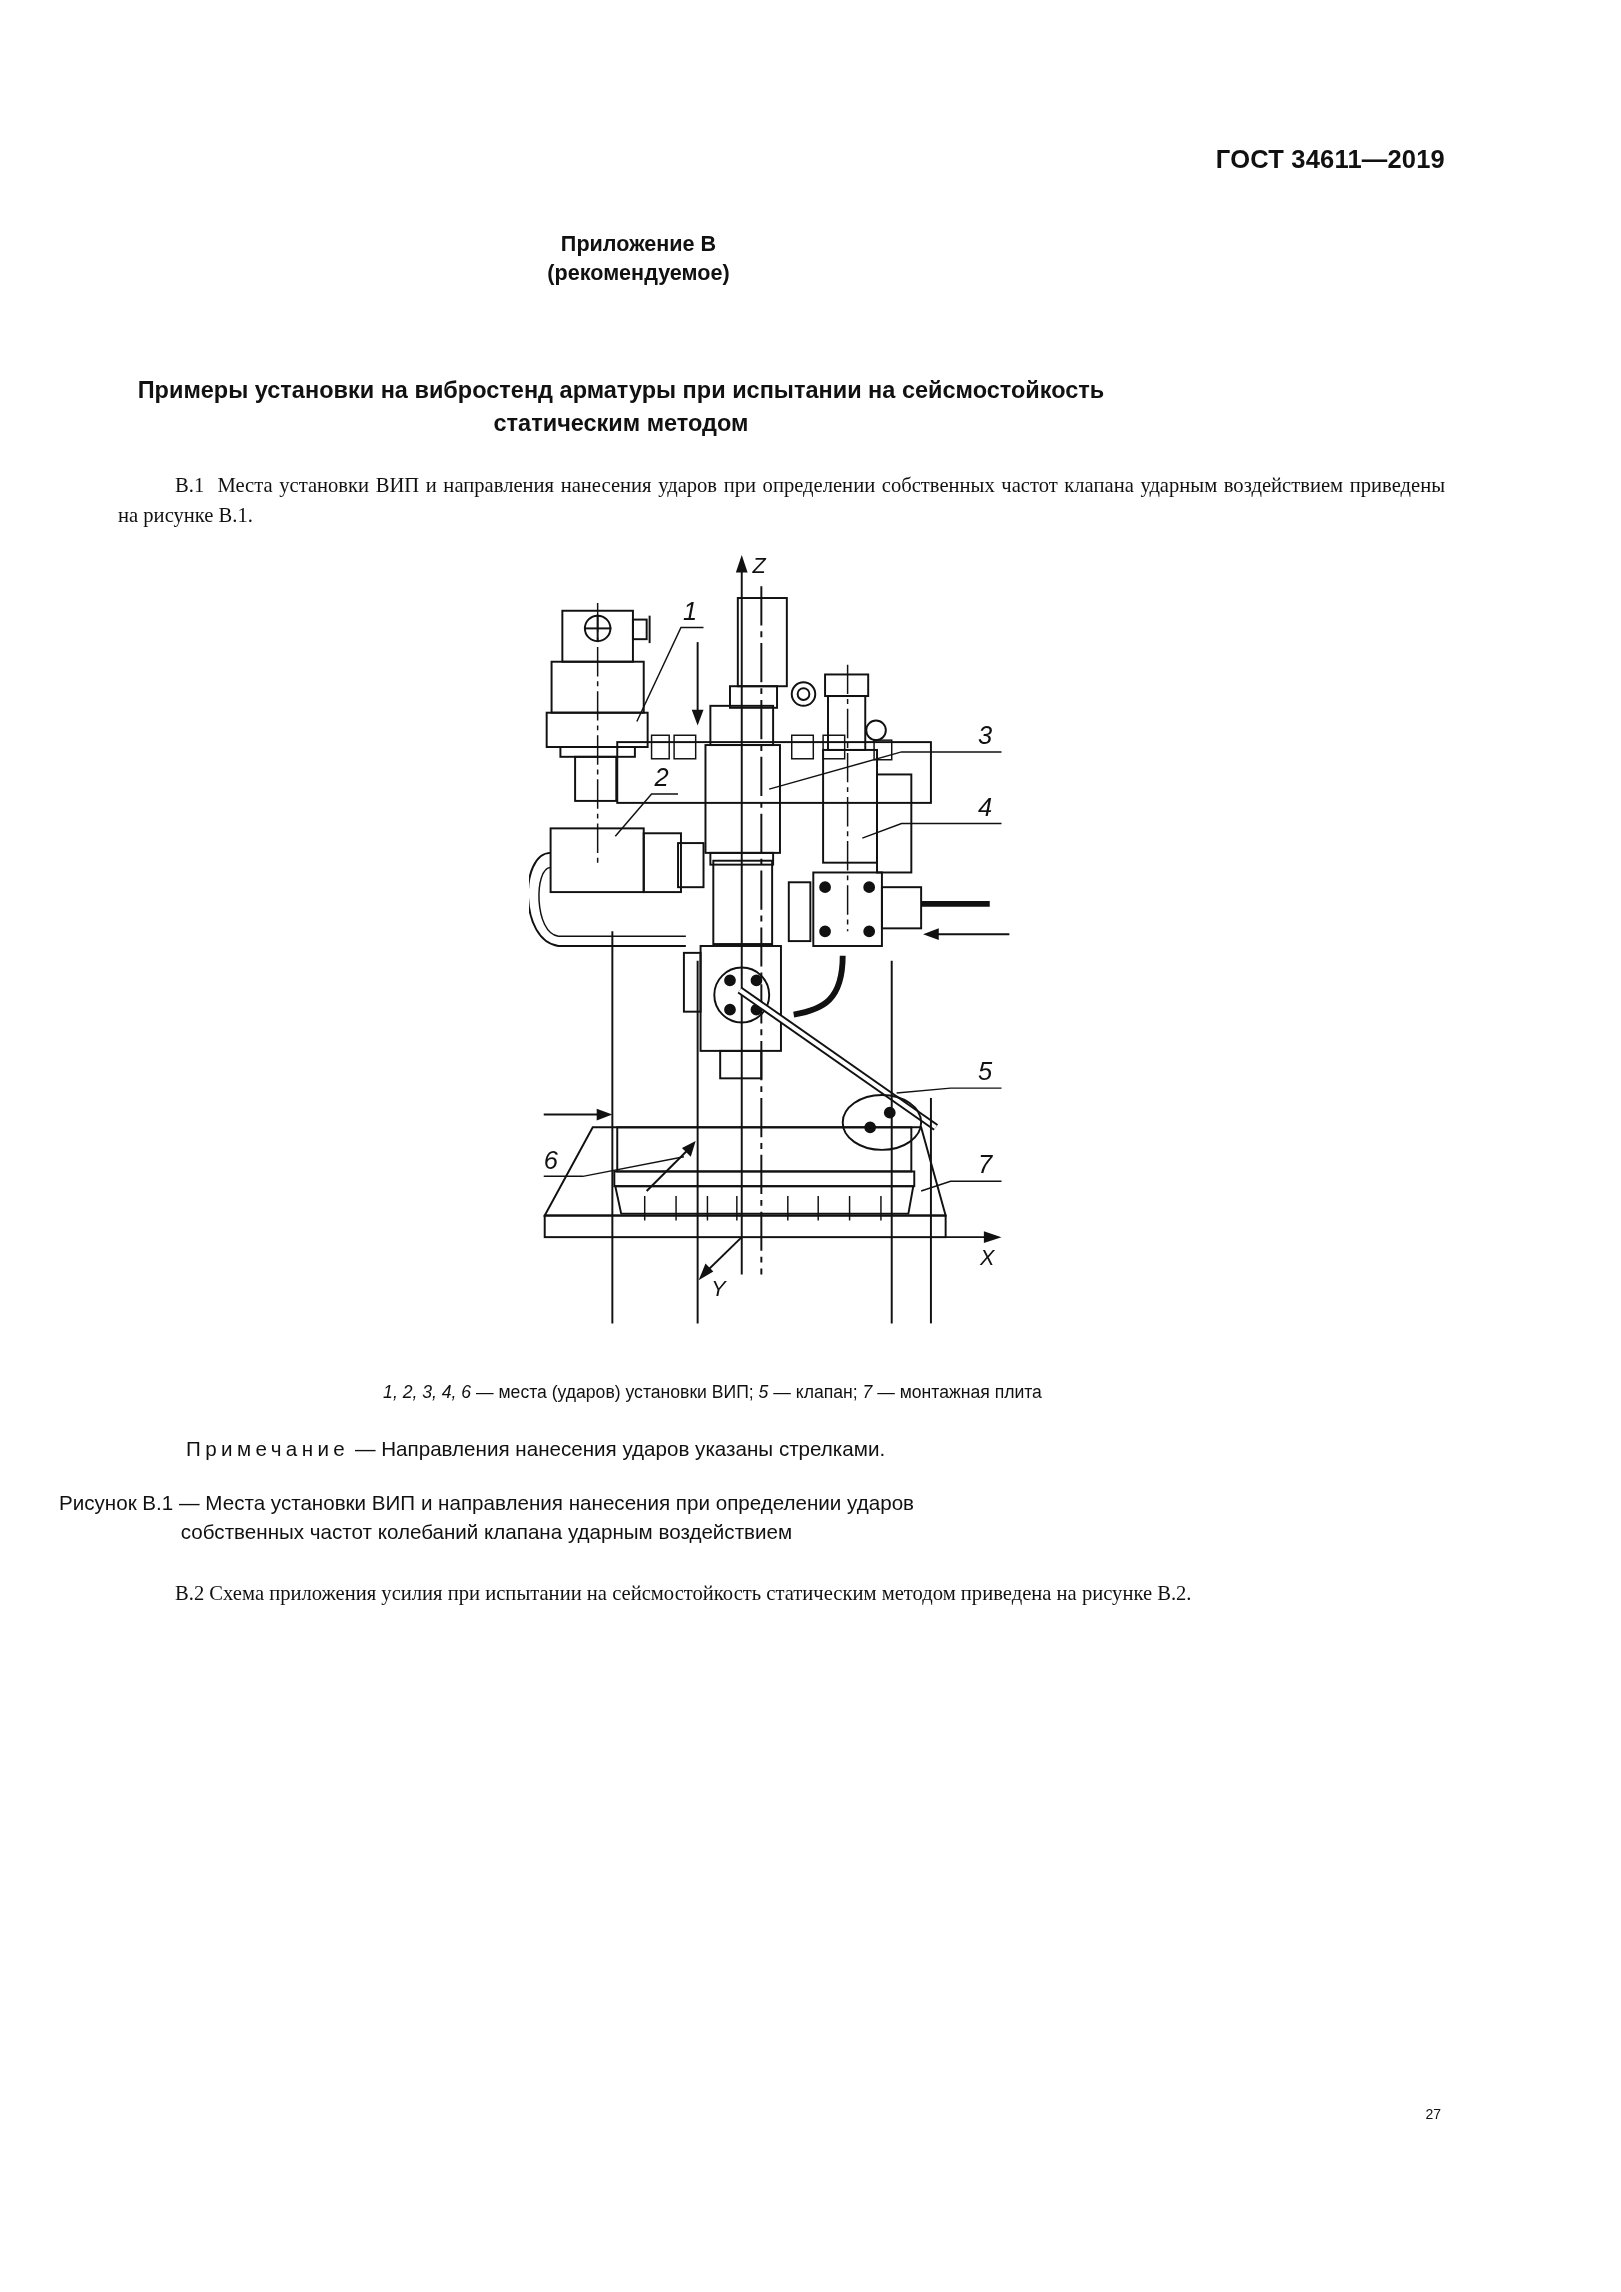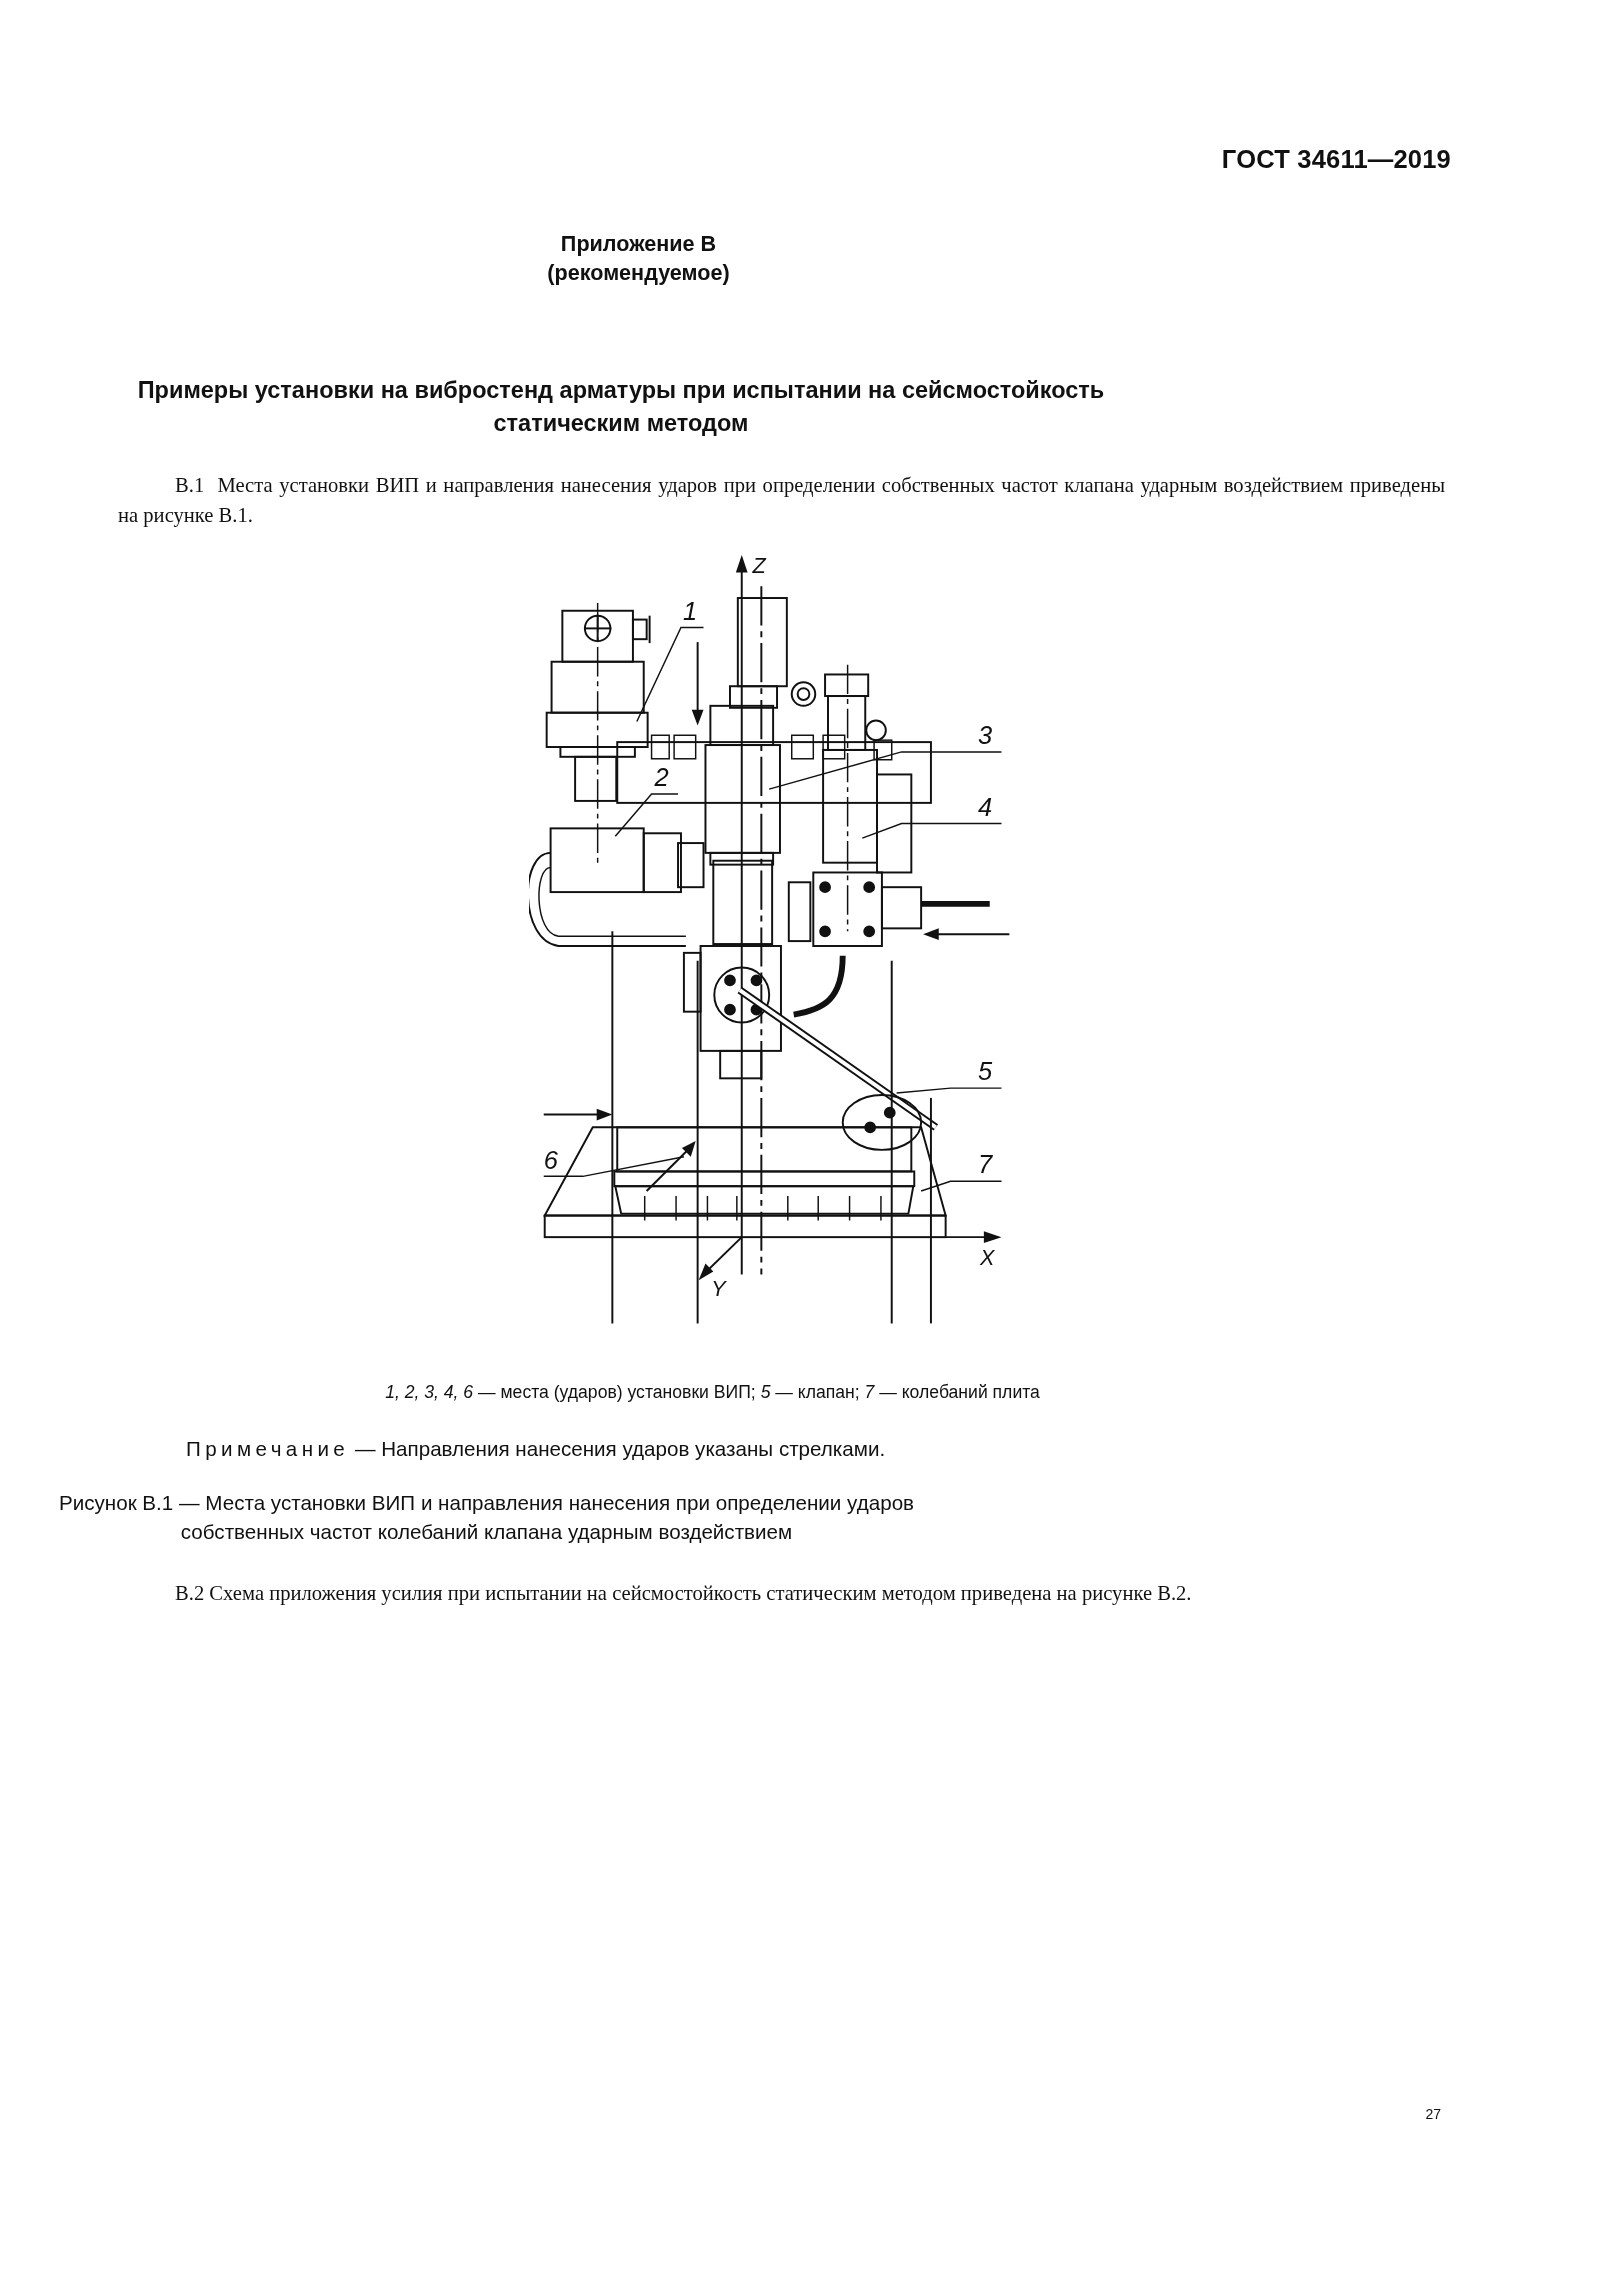--- a/index.html
+++ b/index.html
@@ -1,19 +1,19 @@
 <!DOCTYPE html>
 <html><head>
 <meta charset="utf-8">
 <style>
   html, body { margin: 0; padding: 0; background: #ffffff; }
   body { width: 1621px; height: 2293px; position: relative; overflow: hidden;
          font-family: "Liberation Sans", "DejaVu Sans", sans-serif; color: #111111; }
   .abs { position: absolute; }
-  .std-code { left: 0; width: 1445px; top: 145px; text-align: right; font-weight: bold; font-size: 25.5px; letter-spacing: 0.2px; padding-left: 6px; }
+  .std-code { left: 0; width: 1445px; top: 145px; text-align: right; font-weight: bold; font-size: 25.5px; letter-spacing: 0.2px; }
   .appendix { left: 0; width: 1346px; top: 229px; text-align: center; font-weight: bold; font-size: 21.6px; line-height: 29px; }
   .appendix div { margin-left: -69px; }
   .section-title { left: 0; width: 1340px; top: 374px; text-align: center; font-weight: bold; font-size: 23.5px; line-height: 33px; }
   .section-title div { margin-left: -98px; }
   .para { left: 118px; width: 1327px; font-size: 20.6px; line-height: 30px; text-align: justify; font-family: Liberation Serif, serif; }
   .para .indent { display: inline-block; width: 57px; }
   .p1 { top: 470px; }
   .p2 { top: 1578px; }
   .figure { left: 529px; top: 549px; width: 549px; height: 794px; }
   .legend { left: 0; width: 1621px; top: 1382px; text-align: center; font-size: 17.6px; }
@@ -185,21 +185,21 @@
       <text x="458" y="272">4</text>
       <text x="458" y="542">5</text>
       <text x="15" y="632">6</text>
       <text x="458" y="637">7</text>
     </g>
   </svg>
 </div>
 
 <div class="abs legend">
   <div class="inner">
-    <span class="it">1, 2, 3, 4, 6</span><span> — места (ударов) установки ВИП; </span><span class="it">5</span><span> — клапан; </span><span class="it">7</span><span> — колебаний плита</span>
+    <span class="it">1, 2, 3, 4, 6</span><span> — места (ударов) установки ВИП; </span><span class="it">5</span><span> — клапан; </span><span class="it">7</span><span> — монтажная плита</span>
   </div>
 </div>
 
 <div class="abs note">
   <span class="spaced">Примечание</span><span> — Направления нанесения ударов указаны стрелками.</span>
 </div>
 
 <div class="abs caption">
   <div>Рисунок В.1 — Места установки ВИП и направления нанесения при определении ударов</div>
   <div>собственных частот колебаний клапана ударным воздействием</div>

